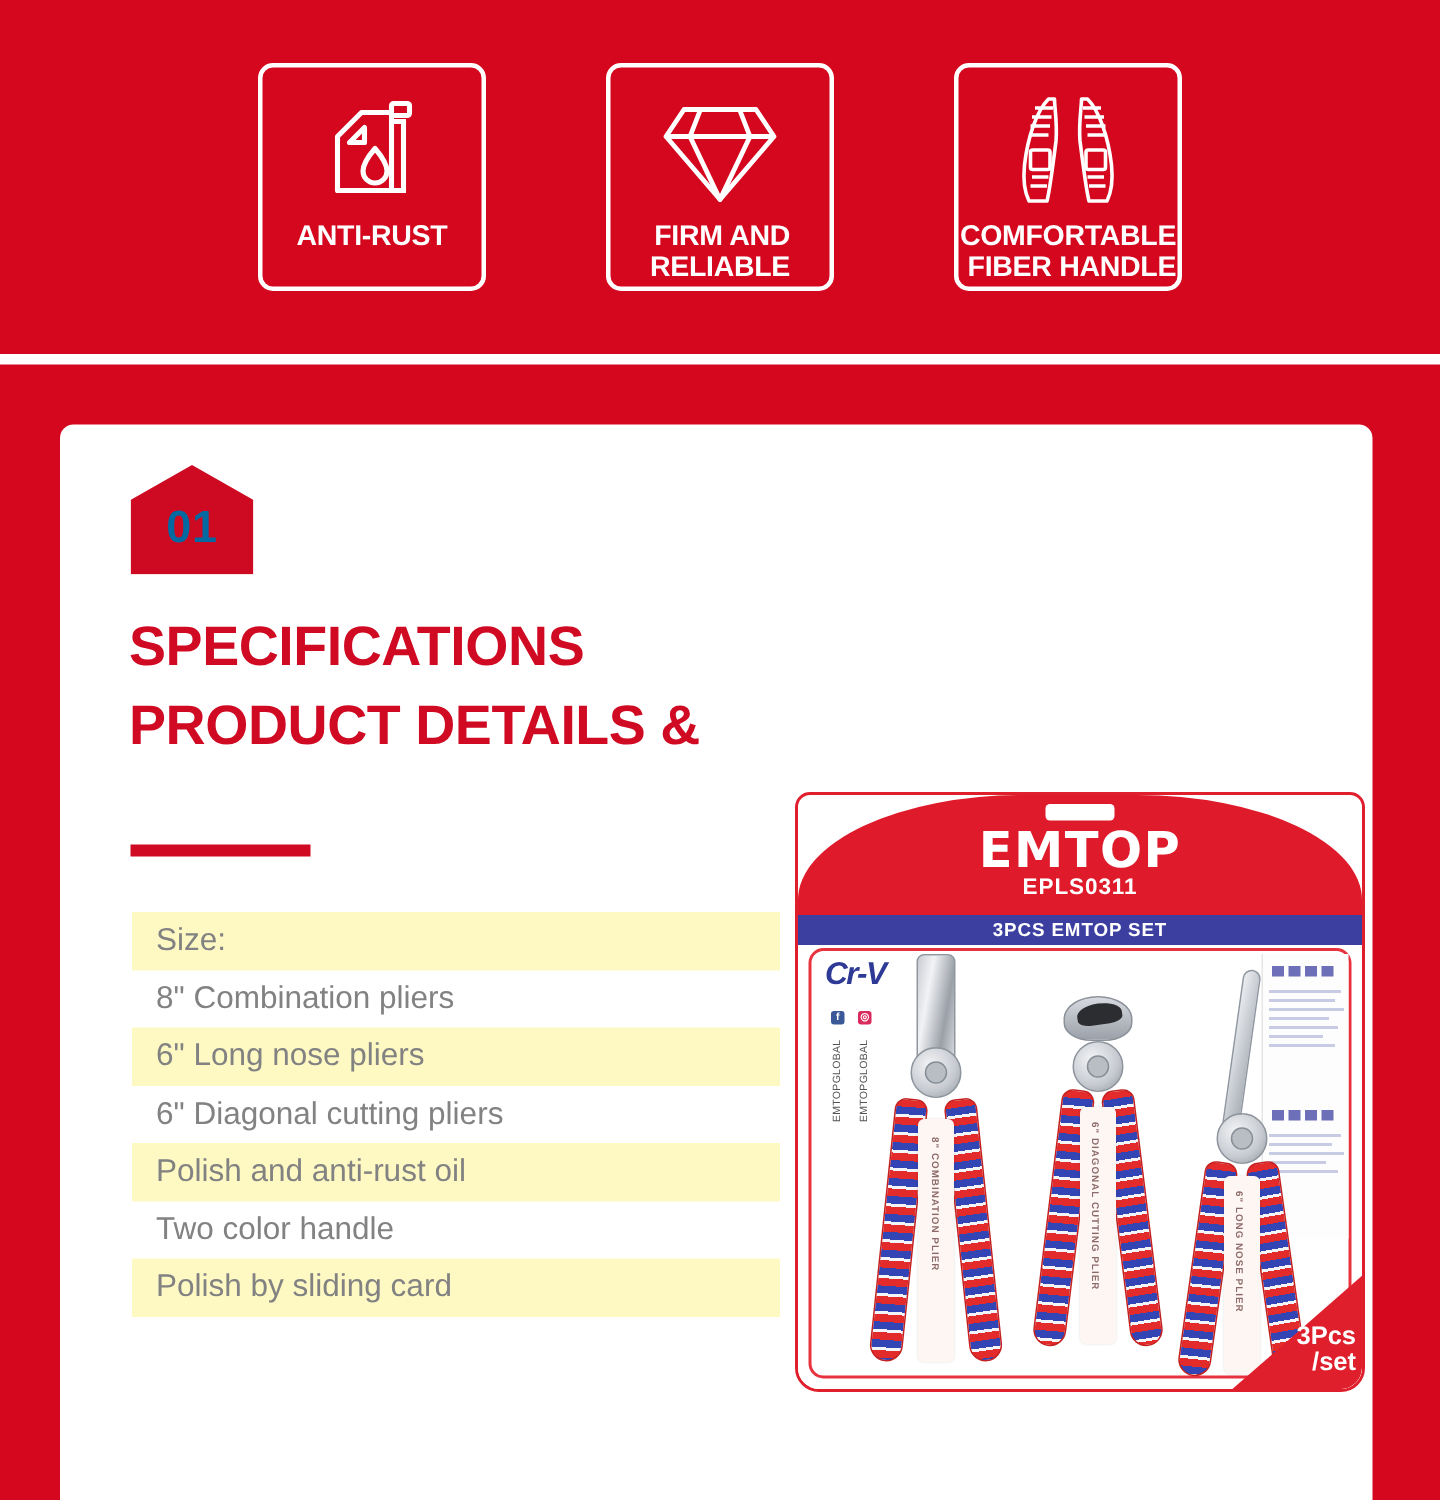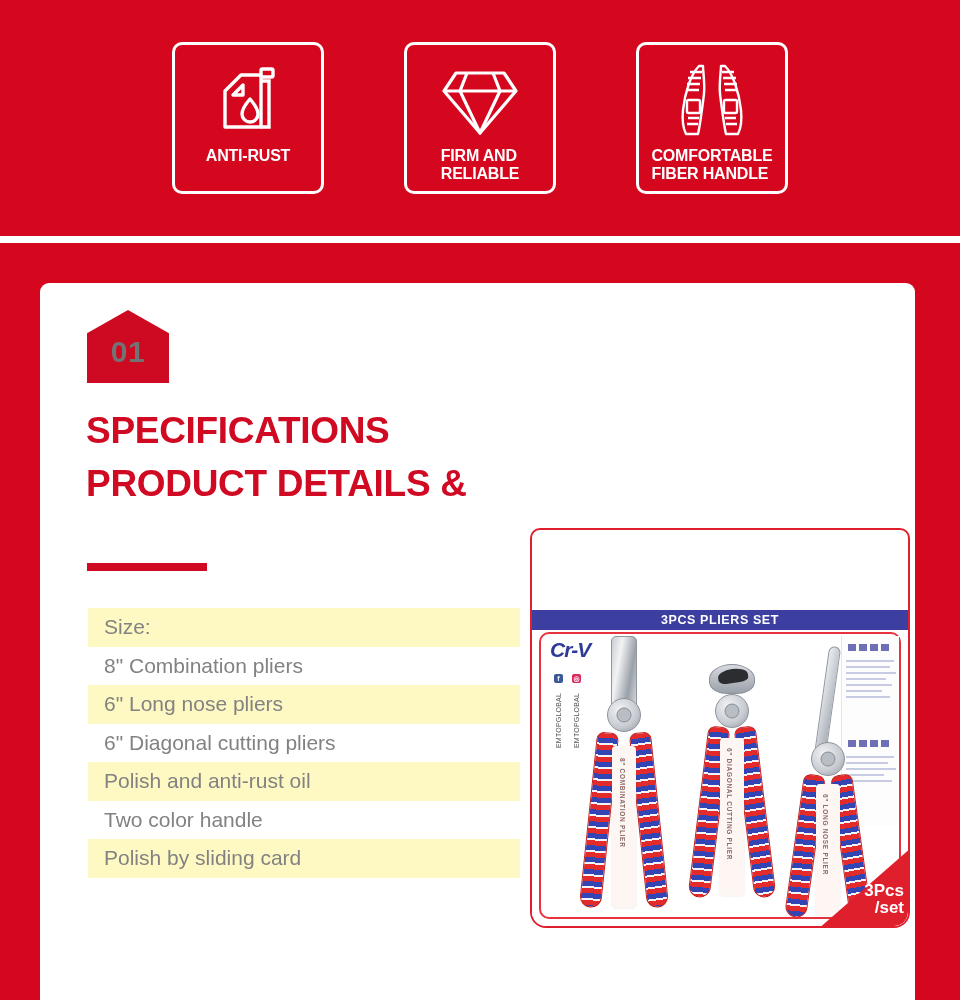--- a/index.html
+++ b/index.html
@@ -21,22 +21,22 @@
   .feature-badge{
     width:152px; height:152px;
     border:3px solid #ffffff; border-radius:10px;
     display:flex; flex-direction:column;
     align-items:center; justify-content:flex-start;
     padding-top:14px;
     color:#ffffff;
   }
   .badge-icon{ height:84px; display:flex; align-items:center; justify-content:center; }
   .badge-label{
-    font-size:16px; font-weight:bold; line-height:1.12;
-    text-align:left; letter-spacing:-0.2px; margin-top:4px;
+    font-size:19px; font-weight:bold; line-height:1.12;
+    text-align:right; letter-spacing:-0.2px; margin-top:4px;
     text-transform:uppercase;
   }
 
   
   #band-divider{
     position:absolute; left:0; top:236px; width:960px; height:7px;
     background:#ffffff;
   }
 
   
@@ -52,21 +52,21 @@
     position:absolute; left:47px; top:27px;
     width:82px; height:73px;
   }
   #section-number-badge .house{
     position:absolute; inset:0;
     background:#ce0a22;
     clip-path: polygon(50% 0%, 100% 32%, 100% 100%, 0% 100%, 0% 32%);
   }
   #section-number-badge .num{
     position:absolute; left:0; right:0; top:25px;
-    text-align:center; color:#737373;
+    text-align:center; color:#0369a1;
     font-size:30px; font-weight:bold; letter-spacing:0.5px;
   }
 
   
   #section-heading{
     position:absolute; left:46px; top:121px;
     width:560px;
     color:#cf0a22;
     font-size:37px; font-weight:bold; line-height:1.44;
     letter-spacing:-0.3px;
@@ -322,23 +322,28 @@
     <div class="spec-row shaded">6" Long nose pliers</div>
     <div class="spec-row">6" Diagonal cutting pliers</div>
     <div class="spec-row shaded">Polish and anti-rust oil</div>
     <div class="spec-row">Two color handle</div>
     <div class="spec-row shaded">Polish by sliding card</div>
   </div>
 
   <div id="product-pack">
     <div class="pack-card">
 
+      <div class="pack-header">
+        <div class="hang-tab"></div>
+        <div class="brand-logo">EMTOP</div>
+        <div class="model-code">EPLS0311</div>
+      </div>
 
       <div class="pack-blueband">
-        <span>3PCS PLIERS SET</span>
+        <span>3PCS EMTOP SET</span>
       </div>
 
       <div class="pack-body">
         <div class="pack-inner-edge"></div>
 
         <div class="crv-badge">Cr-V</div>
 
         <div class="social-block">
           <div class="social-row">
             <span class="social-ico">f</span>

